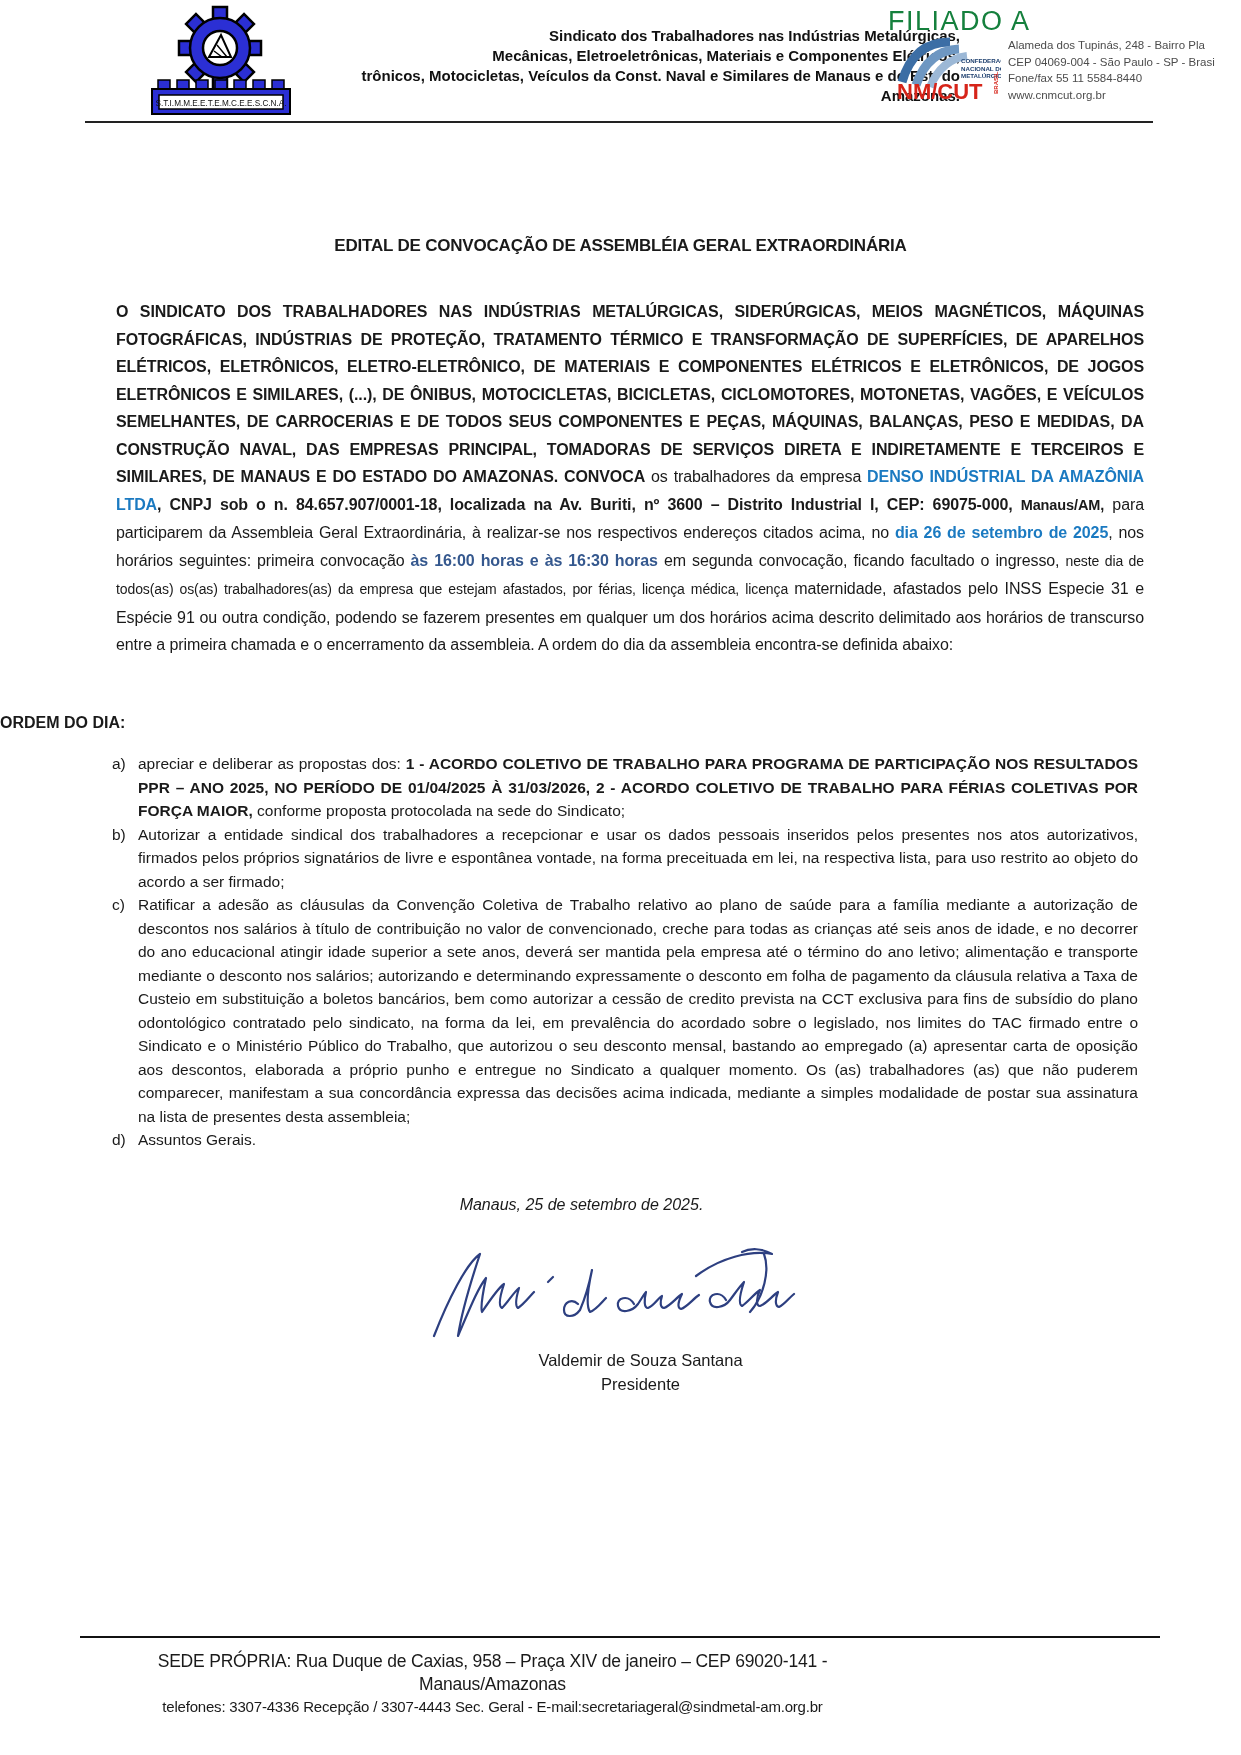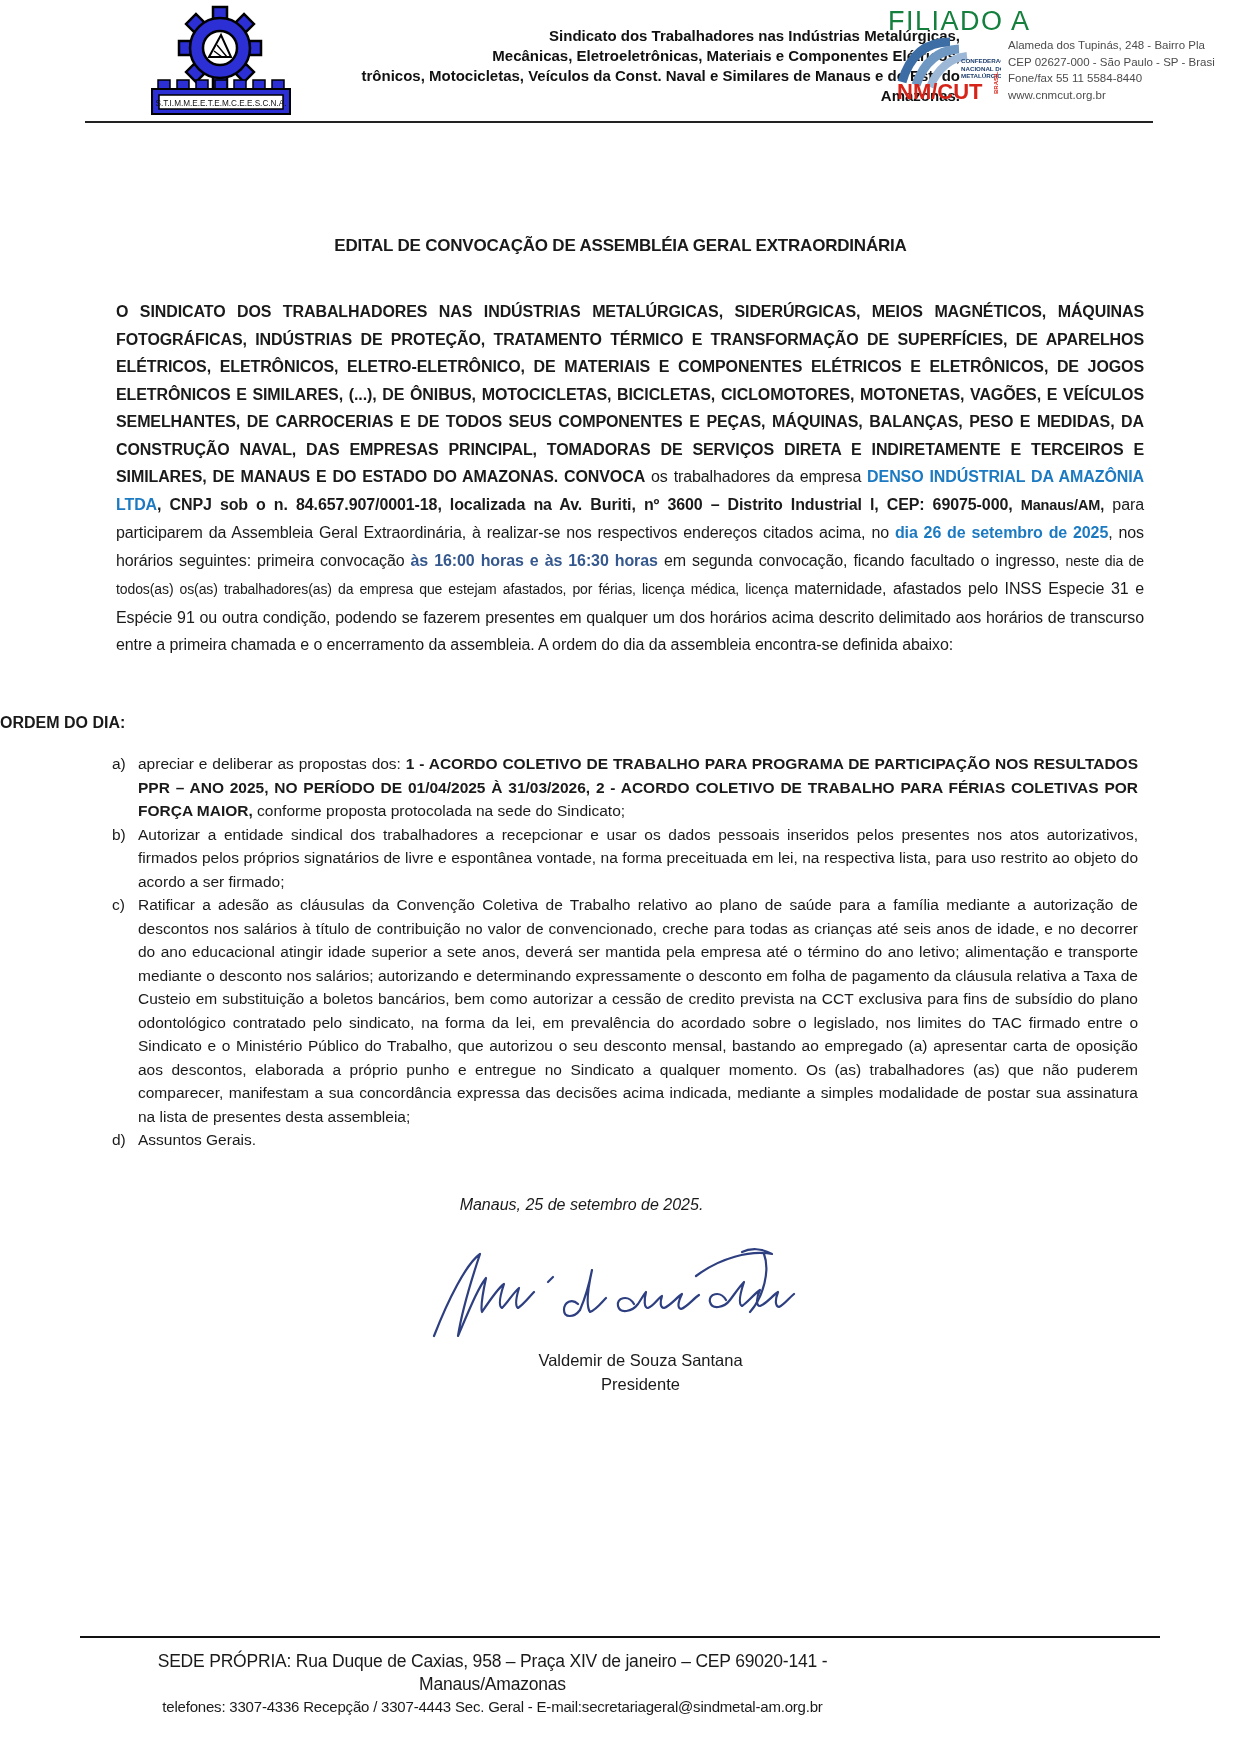--- a/index.html
+++ b/index.html
@@ -106,21 +106,21 @@
       <text x="66" y="27" font-size="6.2" font-weight="bold" fill="#1d3f6e">CONFEDERAÇÃO</text>
       <text x="66" y="34.5" font-size="6.2" font-weight="bold" fill="#1d3f6e">NACIONAL DOS</text>
       <text x="66" y="42" font-size="6.2" font-weight="bold" fill="#1d3f6e">METALÚRGICOS</text>
       <text x="2" y="63" font-size="22" font-weight="bold" fill="#d62419">NM/CUT</text>
       <text x="104" y="63" font-size="6" font-weight="bold" fill="#d62419" transform="rotate(-90 101 61)">BRASIL</text>
     </svg>
   </div>
 
   <div class="cnm-address">
     <div>Alameda dos Tupinás, 248 - Bairro Pla</div>
-    <div>CEP 02627-000 - São Paulo - SP - Brasi</div>
+    <div>CEP 04069-004 - São Paulo - SP - Brasi</div>
     <div>Fone/fax 55 11 5584-8440</div>
     <div>www.cnmcut.org.br</div>
   </div>
 
   <div class="header-rule"></div>
 
   <div class="doc-title">EDITAL DE CONVOCAÇÃO DE ASSEMBLÉIA GERAL EXTRAORDINÁRIA</div>
 
   <p class="body-par"><span class="seg-b">O SINDICATO DOS TRABALHADORES NAS INDÚSTRIAS METALÚRGICAS, SIDERÚRGICAS, MEIOS MAGNÉTICOS, MÁQUINAS FOTOGRÁFICAS, INDÚSTRIAS DE PROTEÇÃO, TRATAMENTO TÉRMICO E TRANSFORMAÇÃO DE SUPERFÍCIES, DE APARELHOS ELÉTRICOS, ELETRÔNICOS, ELETRO-ELETRÔNICO, DE MATERIAIS E COMPONENTES ELÉTRICOS E ELETRÔNICOS, DE JOGOS ELETRÔNICOS E SIMILARES, (...), DE ÔNIBUS, MOTOCICLETAS, BICICLETAS, CICLOMOTORES, MOTONETAS, VAGÕES, E VEÍCULOS SEMELHANTES, DE CARROCERIAS E DE TODOS SEUS COMPONENTES E PEÇAS, MÁQUINAS, BALANÇAS, PESO E MEDIDAS, DA CONSTRUÇÃO NAVAL, DAS EMPRESAS PRINCIPAL, TOMADORAS DE SERVIÇOS DIRETA E INDIRETAMENTE E TERCEIROS E SIMILARES, DE MANAUS E DO ESTADO DO AMAZONAS. CONVOCA</span><span class="seg-n"> os trabalhadores da empresa </span><span class="seg-bb">DENSO INDÚSTRIAL DA AMAZÔNIA LTDA</span><span class="seg-b">, CNPJ sob o n. 84.657.907/0001-18, localizada na Av. Buriti, nº 3600 – Distrito Industrial l, CEP: 69075-000, </span><span class="seg-bsm">Manaus/AM,</span><span class="seg-n"> para participarem da Assembleia Geral Extraordinária, à realizar-se nos respectivos endereços citados acima, no </span><span class="seg-bb">dia 26 de setembro de 2025</span><span class="seg-n">, nos horários seguintes: primeira convocação </span><span class="seg-sb">às 16:00 horas e às 16:30 horas</span><span class="seg-n"> em segunda convocação, ficando facultado o ingresso, </span><span class="seg-sm">neste dia de todos(as) os(as) trabalhadores(as) da empresa que estejam afastados, por férias, licença médica, licença </span><span class="seg-n">maternidade, afastados pelo INSS Especie 31 e Espécie 91 ou outra condição, podendo se fazerem presentes em qualquer um dos horários acima descrito delimitado aos horários de transcurso entre a primeira chamada e o encerramento da assembleia. A ordem do dia da assembleia encontra-se definida abaixo:</span></p>
 

